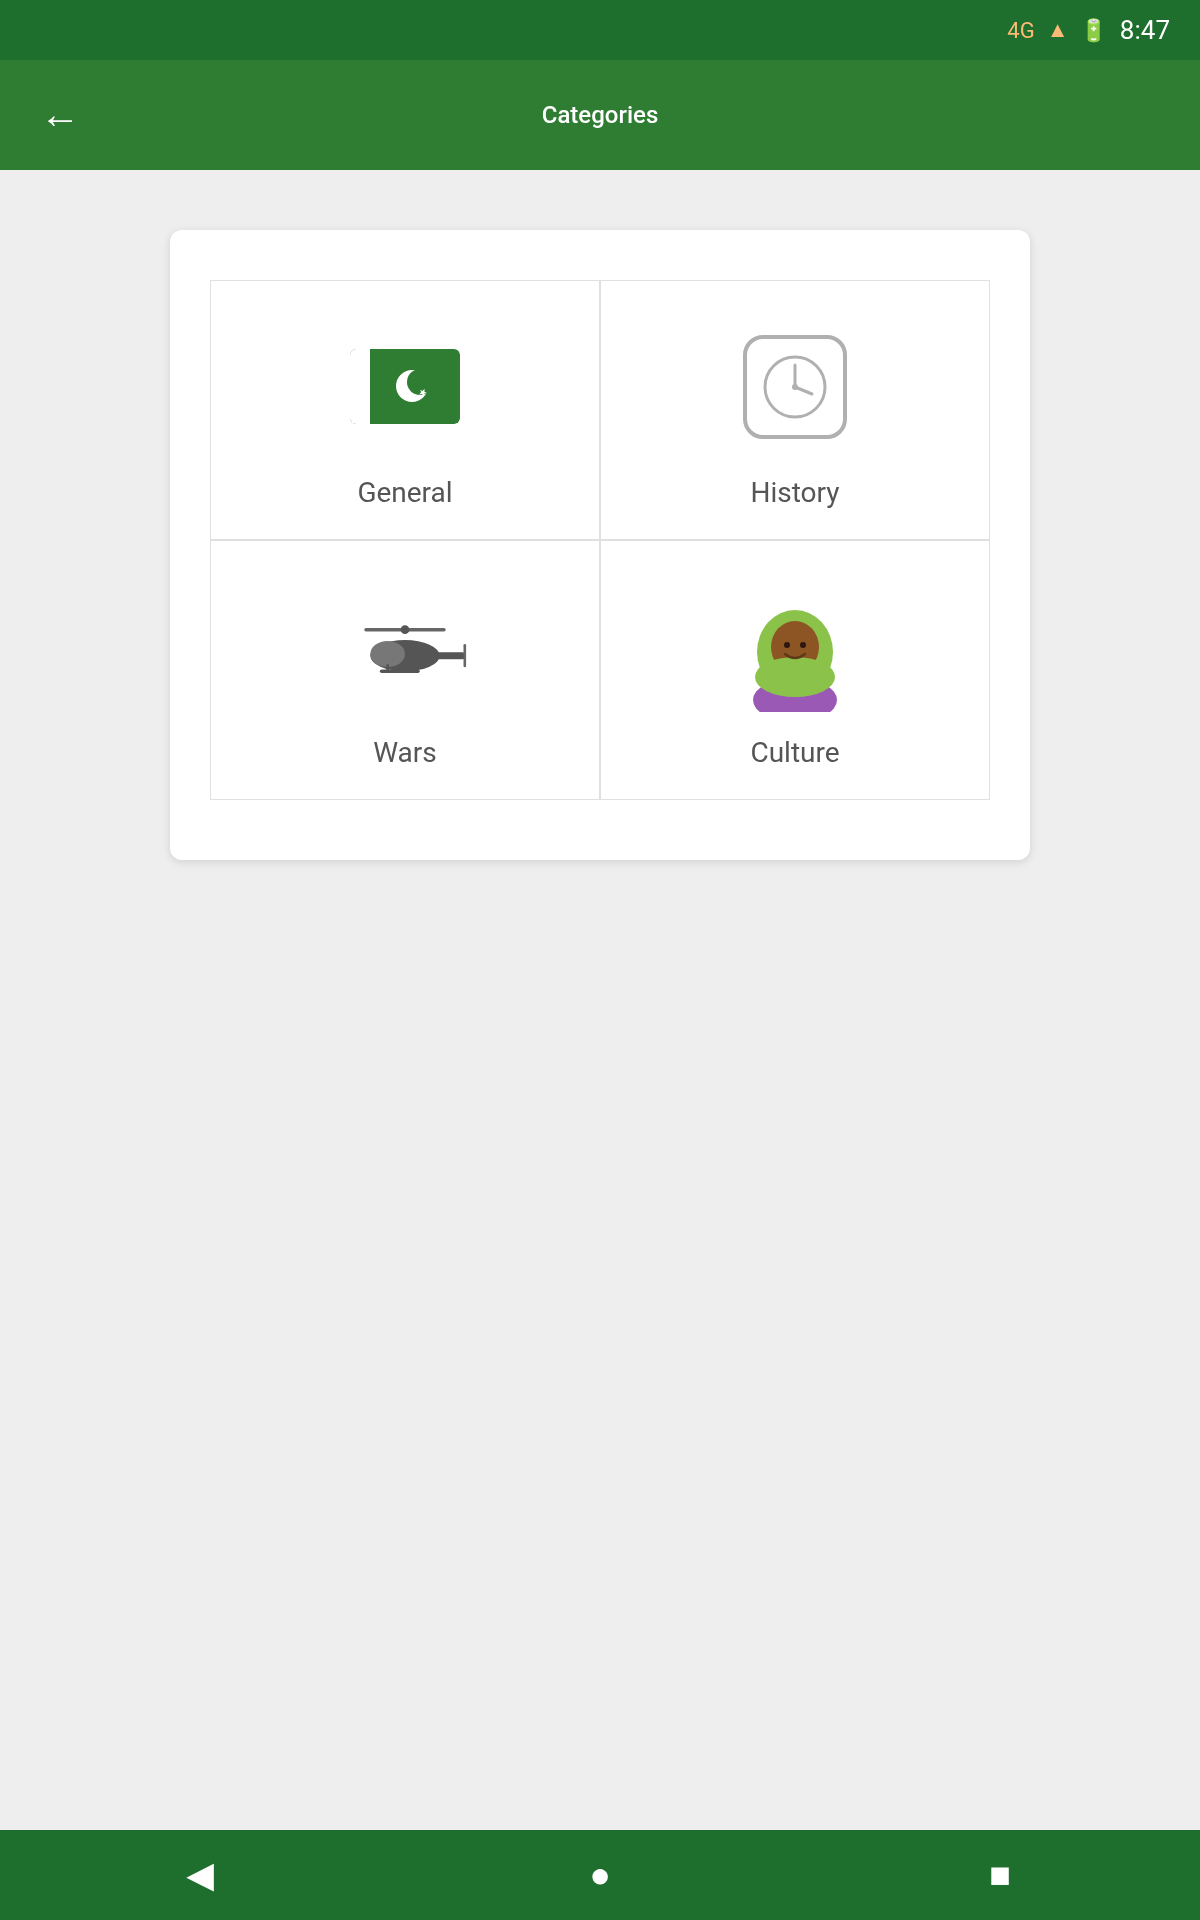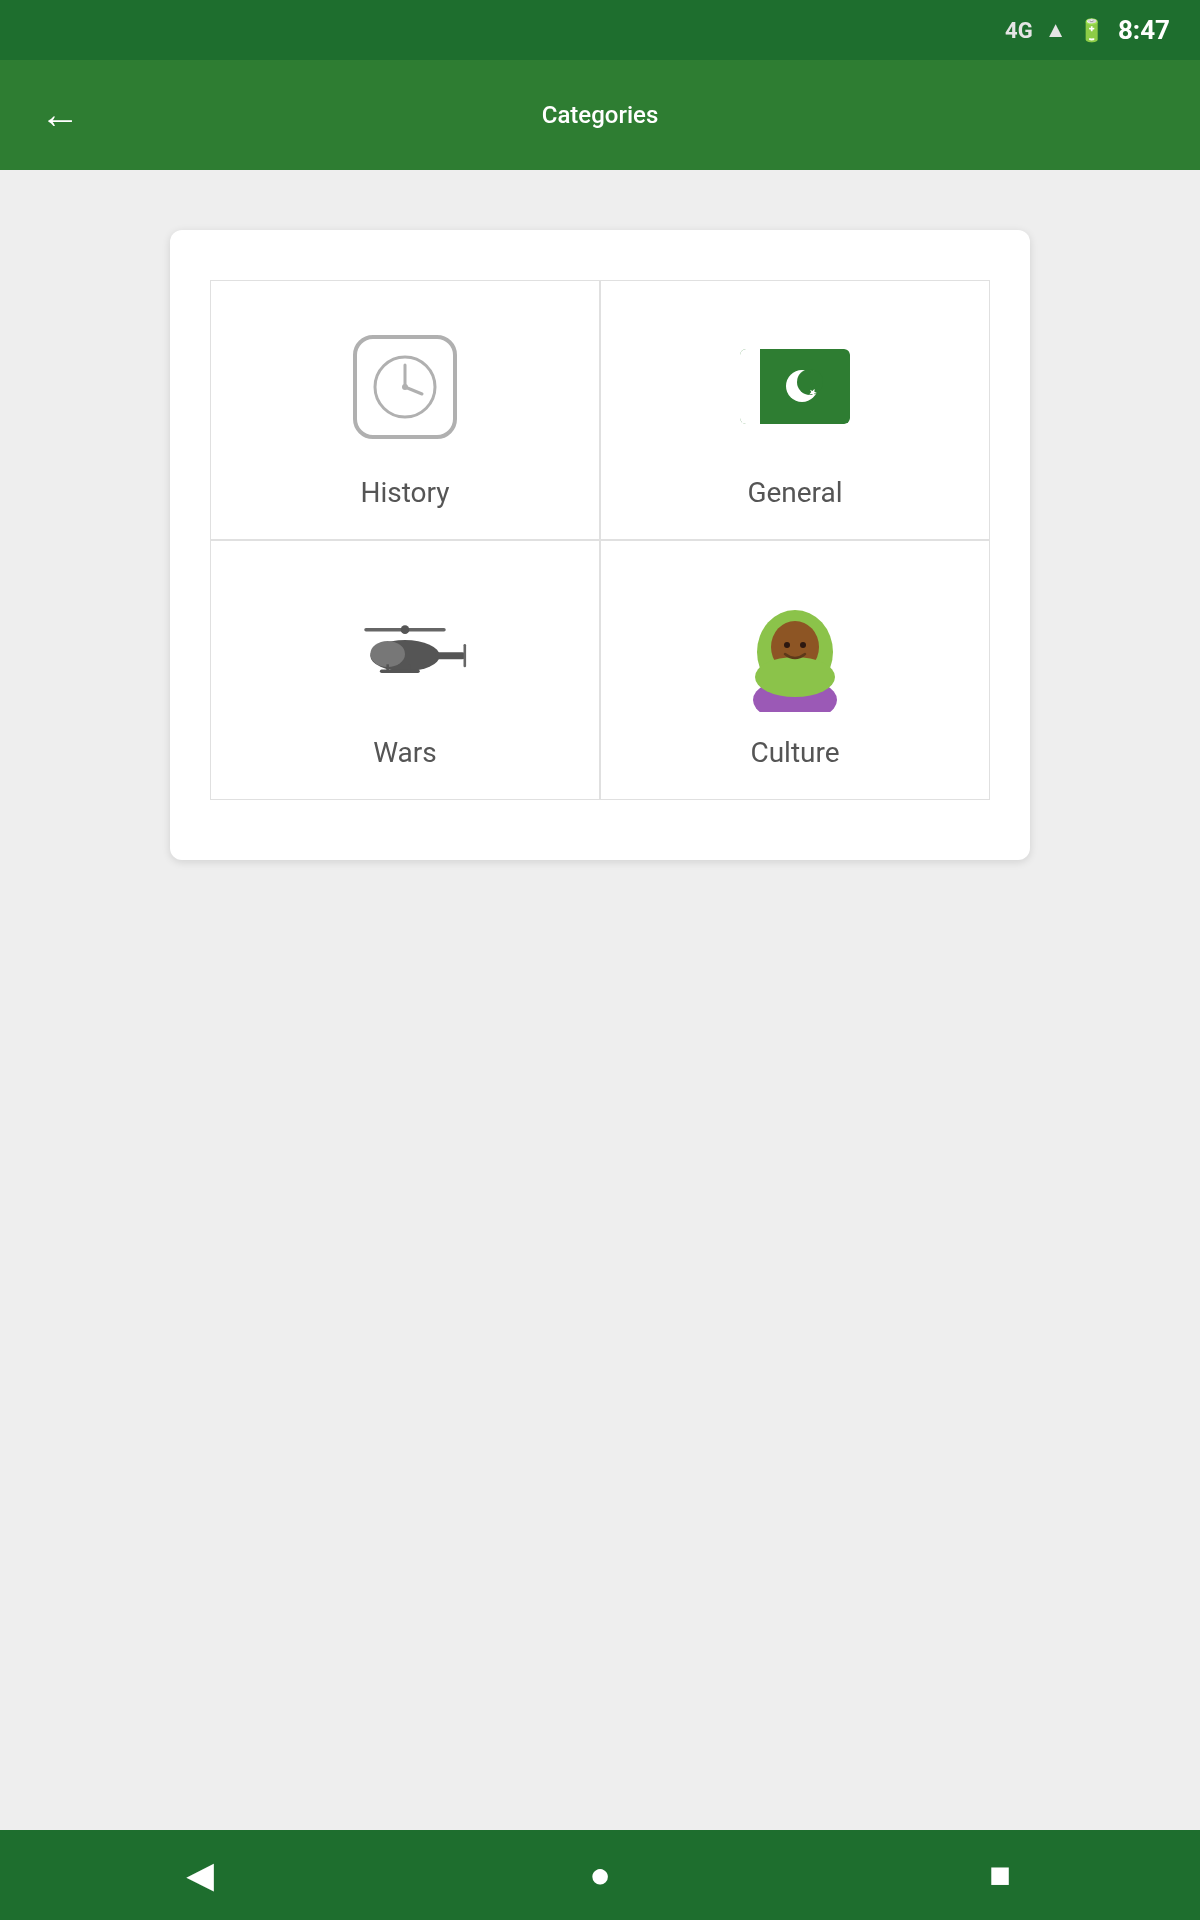--- a/index.html
+++ b/index.html
@@ -19,28 +19,28 @@
       background: #1e6e2e;
       display: flex;
       align-items: center;
       justify-content: flex-end;
       padding: 0 30px;
       gap: 16px;
     }
     .status-bar-text {
       color: white;
       font-size: 26px;
-      font-weight: bold;
+      font-weight: normal;
     }
     .status-icons {
       display: flex;
       align-items: center;
       gap: 12px;
     }
-    .signal-icon { color: #e5e5e5; font-size: 22px; font-weight: bold; }
+    .signal-icon { color: #fdba74; font-size: 22px; }
 
     
     .app-bar {
       width: 100%;
       height: 110px;
       background: #2e7d32;
       display: flex;
       align-items: center;
       padding: 0 40px;
       position: relative;
@@ -153,52 +153,52 @@
   <div class="back-btn">←</div>
   <div class="app-bar-title">Categories</div>
 </div>
 
 <div class="content">
   <div class="card">
     <div class="grid">
 
       <div class="category-cell">
         <div class="category-icon">
-          <svg width="110" height="110" viewBox="0 0 110 110" xmlns="http://www.w3.org/2000/svg">
-            <rect x="5" y="5" width="100" height="100" rx="18" ry="18" fill="none" stroke="#b0b0b0" stroke-width="4"></rect>
-
-            <circle cx="55" cy="55" r="30" fill="none" stroke="#b0b0b0" stroke-width="3"></circle>
-
-            <line x1="55" y1="55" x2="55" y2="33" stroke="#b0b0b0" stroke-width="3" stroke-linecap="round"></line>
-
-            <line x1="55" y1="55" x2="72" y2="62" stroke="#b0b0b0" stroke-width="3" stroke-linecap="round"></line>
-
-            <circle cx="55" cy="55" r="3" fill="#b0b0b0"></circle>
-          </svg>
-        </div>
-        <span class="category-label">History</span>
-      </div>
-
-      <div class="category-cell">
-        <div class="category-icon">
 
           <svg width="110" height="75" viewBox="0 0 110 75" xmlns="http://www.w3.org/2000/svg" style="border-radius:6px">
             <rect width="110" height="75" fill="#2e7d32" rx="5"></rect>
             <rect width="20" height="75" fill="white" rx="0"></rect>
 
             <g transform="translate(62,37)">
 
               <circle cx="0" cy="0" r="16" fill="white"></circle>
               <circle cx="8" cy="-4" r="13" fill="#2e7d32"></circle>
 
               <polygon points="18,-4 19.5,0 23.5,0 20.3,2.3 21.6,6.5 18,4.1 14.4,6.5 15.7,2.3 12.5,0 16.5,0" fill="white" transform="scale(0.7) rotate(25)"></polygon>
             </g>
           </svg>
         </div>
         <span class="category-label">General</span>
+      </div>
+
+      <div class="category-cell">
+        <div class="category-icon">
+          <svg width="110" height="110" viewBox="0 0 110 110" xmlns="http://www.w3.org/2000/svg">
+            <rect x="5" y="5" width="100" height="100" rx="18" ry="18" fill="none" stroke="#b0b0b0" stroke-width="4"></rect>
+
+            <circle cx="55" cy="55" r="30" fill="none" stroke="#b0b0b0" stroke-width="3"></circle>
+
+            <line x1="55" y1="55" x2="55" y2="33" stroke="#b0b0b0" stroke-width="3" stroke-linecap="round"></line>
+
+            <line x1="55" y1="55" x2="72" y2="62" stroke="#b0b0b0" stroke-width="3" stroke-linecap="round"></line>
+
+            <circle cx="55" cy="55" r="3" fill="#b0b0b0"></circle>
+          </svg>
+        </div>
+        <span class="category-label">History</span>
       </div>
 
       <div class="category-cell">
         <div class="category-icon">
 
           <svg width="150" height="100" viewBox="0 0 150 100" xmlns="http://www.w3.org/2000/svg">
 
             <line x1="30" y1="30" x2="120" y2="30" stroke="#666" stroke-width="4" stroke-linecap="round"></line>
             <circle cx="75" cy="30" r="5" fill="#555"></circle>
 

